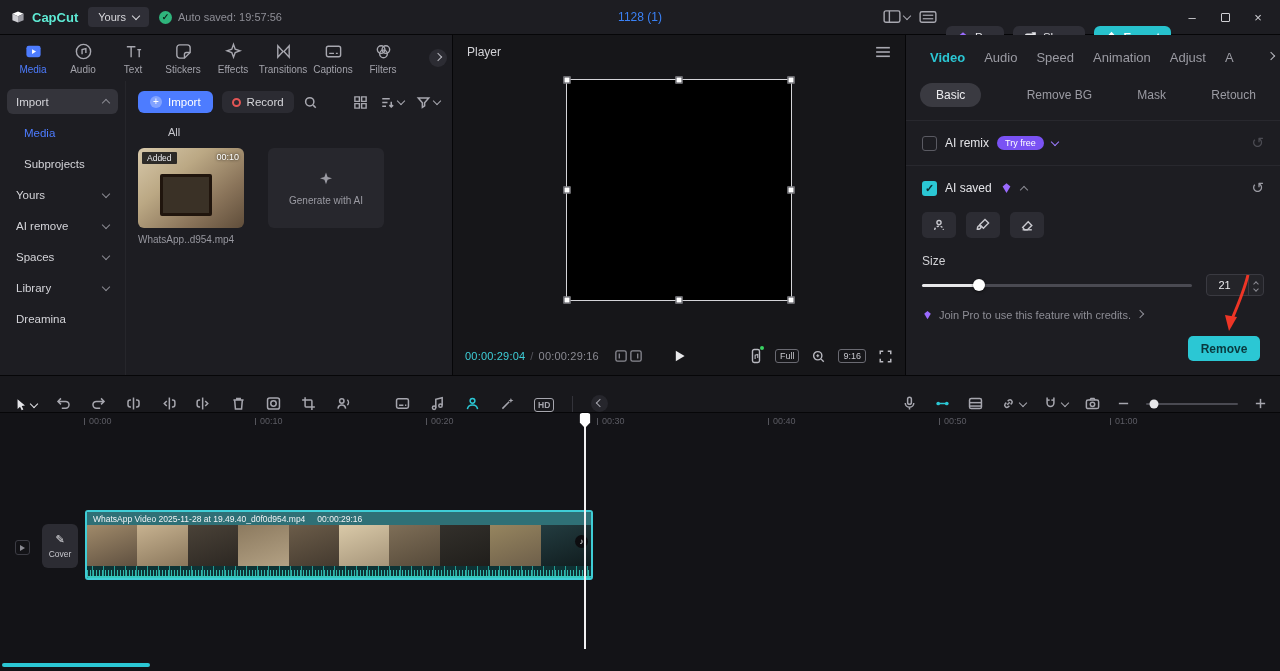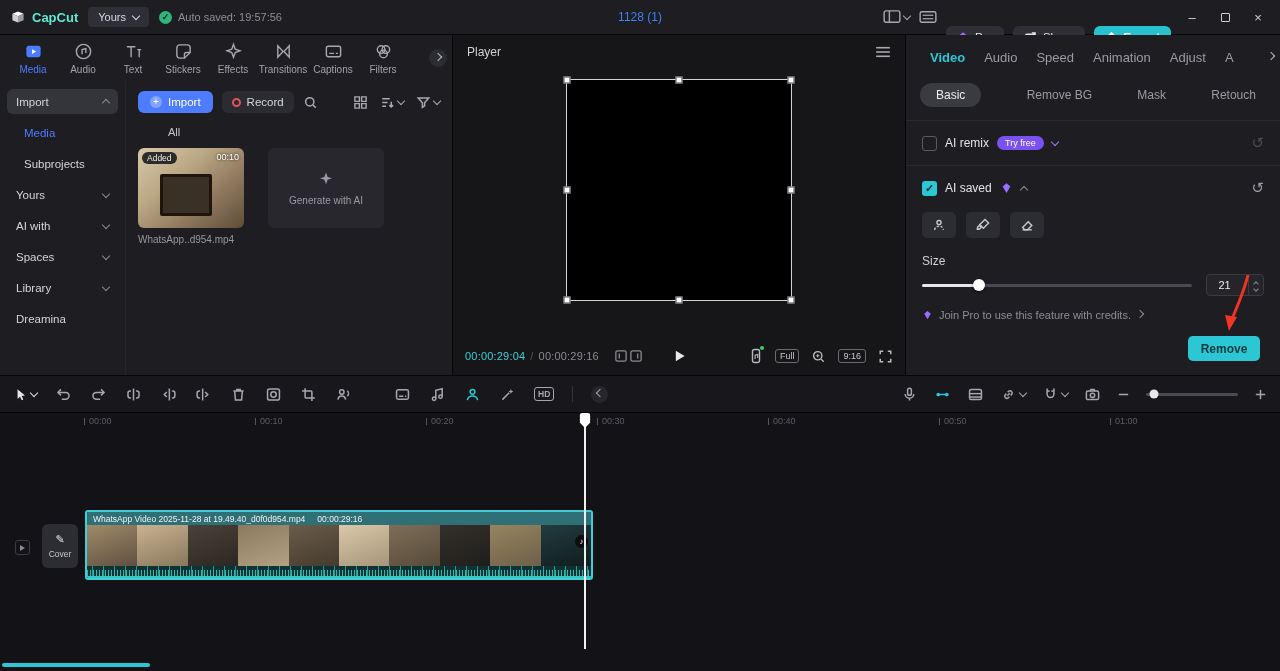--- a/index.html
+++ b/index.html
@@ -68,21 +68,21 @@
   .m-tool-ico { background:none; border:none; color:#a8a8b0; display:flex; align-items:center; gap:3px; }
   .m-tools-right { margin-left:auto; display:flex; align-items:center; gap:12px; }
   .all-label { margin-top:13px; font-size:11px; color:#c6c6cc;margin-left:30px; }
   .cards { margin-top:10px; display:flex; gap:24px; }
   .media-card { width:106px; cursor:pointer; }
   .thumb { position:relative; width:106px; height:80px; border-radius:6px; overflow:hidden;
            background:linear-gradient(140deg,#d8c9ab 0%,#bba884 35%,#8a745a 70%,#5f4d3a 100%); }
   .thumb::after { content:""; position:absolute; left:22px; top:26px; width:46px; height:36px;
                   background:#3a3126; border:3px solid #20150d; border-radius:2px; }
   .badge { position:absolute; top:4px; left:4px; background:rgba(18,18,20,.85); color:#ececef;
-           font-size:8.5px; padding:1px 5px; border-radius:6px; z-index:2; }
+           font-size:8.5px; padding:1px 5px; border-radius:1px; z-index:2; }
   .dur { position:absolute; top:4px; right:5px; color:#fff; font-size:9px; text-shadow:0 0 3px rgba(0,0,0,.9); z-index:2; }
   .fname { margin-top:6px; font-size:10px; color:#97979f; white-space:nowrap; overflow:hidden; }
   .gen-card { width:116px; height:80px; background:#27272d; border-radius:6px; display:flex;
               flex-direction:column; align-items:center; justify-content:center; gap:8px;
               color:#9b9ba3; font-size:10px; cursor:pointer; }
 
   
   .p-head { height:34px; display:flex; align-items:center; padding:0 14px; color:#d2d2d6; font-size:12px; }
   .p-burger { margin-left:auto; background:none; border:none; color:#a8a8b0; }
   .p-stage { position:relative; height:268px; }
@@ -137,21 +137,21 @@
              align-items:center; justify-content:center; gap:3px; color:#8a8a92; }
   .stepper .chev { width:4px; height:4px; }
   .joinpro { display:flex; align-items:center; gap:6px; padding:0 16px; margin-top:13px;
              font-size:11px; color:#8d8d95; }
   .remove-btn { position:absolute; right:20px; top:301px; width:72px; height:25px; background:#2bc7d4;
                 border:none; border-radius:5px; color:#09393e; font-weight:bold; font-size:12px; font-family:inherit; }
   .anno-arrow { position:absolute; left:308px; top:236px; pointer-events:none; }
 
   
   .toolbar { position:absolute; top:376px; left:0; right:0; height:36px; background:#18181c;
-             display:flex; align-items:center; padding:0 13px; gap:18px; }
+             display:flex; align-items:flex-end; padding:0 13px; gap:18px; }
   .tb-tool { background:none; border:none; color:#a6a6ae; display:flex; align-items:center; gap:3px; padding:0; }
   .tb-tool .ic { stroke:currentColor; fill:none; stroke-width:1.5; }
   .tb-tool.cyan { color:#2bc7d4; }
   .tb-tool.light { color:#e4e4e8; }
   .hd-box { border:1.5px solid currentColor; border-radius:3px; font-size:8.5px; font-weight:bold; padding:1px 3px; }
   .tb-div { width:1px; height:16px; background:#33333a; }
   .tb-collapse { width:17px; height:17px; border-radius:50%; background:#26262c; border:none; color:#a6a6ae;
                  display:flex; align-items:center; justify-content:center; }
   .tb-right-group { margin-left:auto; display:flex; align-items:center; gap:16px; }
   .zoom-slider { position:relative; width:92px; height:12px; }
@@ -335,21 +335,21 @@
           <span>Media</span>
         </div>
         <div class="side-item sub">
           <span>Subprojects</span>
         </div>
         <div class="side-item">
           <span>Yours</span>
           <span class="chev"></span>
         </div>
         <div class="side-item">
-          <span>AI with</span>
+          <span>AI remove</span>
           <span class="chev"></span>
         </div>
         <div class="side-item">
           <span>Spaces</span>
           <span class="chev"></span>
         </div>
         <div class="side-item">
           <span>Library</span>
           <span class="chev"></span>
         </div>

